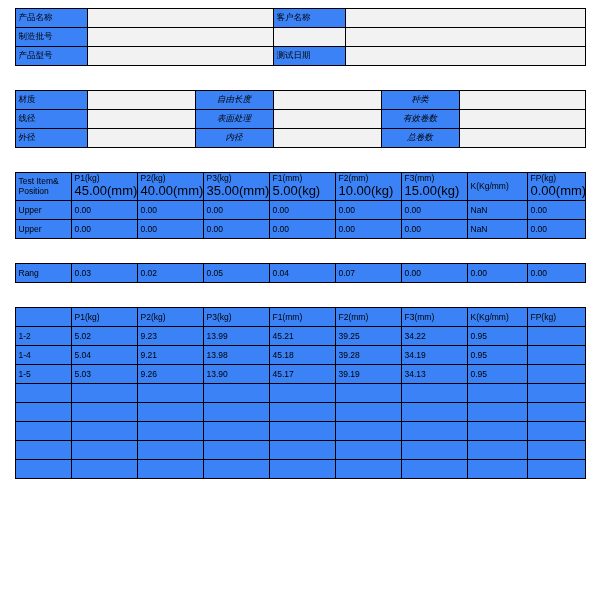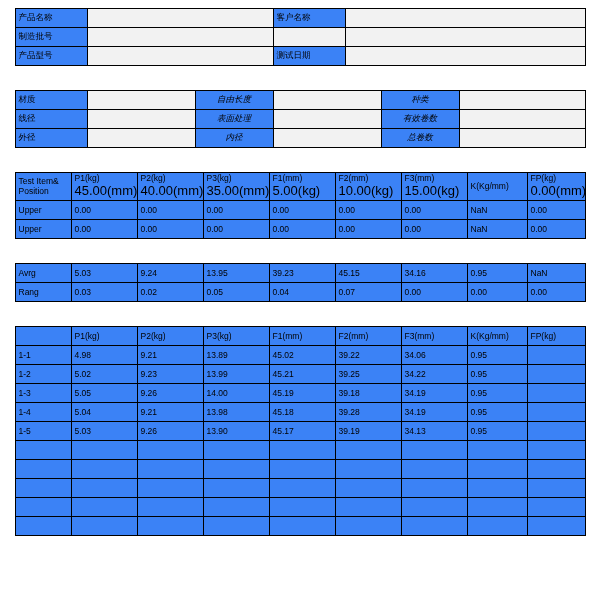--- a/index.html
+++ b/index.html
@@ -220,31 +220,20 @@
         <col style="width:66px">
       <col style="width:66px">
         <col style="width:66px">
         <col style="width:66px">
       <col style="width:66px">
         <col style="width:60px">
         <col style="width:58px">
     </colgroup>
     <tbody>
       <tr>
-        <td>Avrg</td>
-        <td>5.03</td>
-        <td>9.24</td>
-        <td>13.95</td>
-        <td>39.23</td>
-        <td>45.15</td>
-        <td>34.16</td>
-        <td>0.95</td>
-        <td>NaN</td>
-      </tr>
-      <tr>
         <td>Rang</td>
         <td>0.03</td>
         <td>0.02</td>
         <td>0.05</td>
         <td>0.04</td>
         <td>0.07</td>
         <td>0.00</td>
         <td>0.00</td>
         <td>0.00</td>
       </tr>
@@ -271,53 +260,31 @@
         <td>P1(kg)</td>
         <td>P2(kg)</td>
         <td>P3(kg)</td>
         <td>F1(mm)</td>
         <td>F2(mm)</td>
         <td>F3(mm)</td>
         <td>K(Kg/mm)</td>
         <td>FP(kg)</td>
       </tr>
       <tr>
-        <td>1-1</td>
-        <td>4.98</td>
-        <td>9.21</td>
-        <td>13.89</td>
-        <td>45.02</td>
-        <td>39.22</td>
-        <td>34.06</td>
-        <td>0.95</td>
-        <td></td>
-      </tr>
-      <tr>
         <td>1-2</td>
         <td>5.02</td>
         <td>9.23</td>
         <td>13.99</td>
         <td>45.21</td>
         <td>39.25</td>
         <td>34.22</td>
         <td>0.95</td>
         <td></td>
       </tr>
       <tr>
-        <td>1-3</td>
-        <td>5.05</td>
-        <td>9.26</td>
-        <td>14.00</td>
-        <td>45.19</td>
-        <td>39.18</td>
-        <td>34.19</td>
-        <td>0.95</td>
-        <td></td>
-      </tr>
-      <tr>
         <td>1-4</td>
         <td>5.04</td>
         <td>9.21</td>
         <td>13.98</td>
         <td>45.18</td>
         <td>39.28</td>
         <td>34.19</td>
         <td>0.95</td>
         <td></td>
       </tr>

